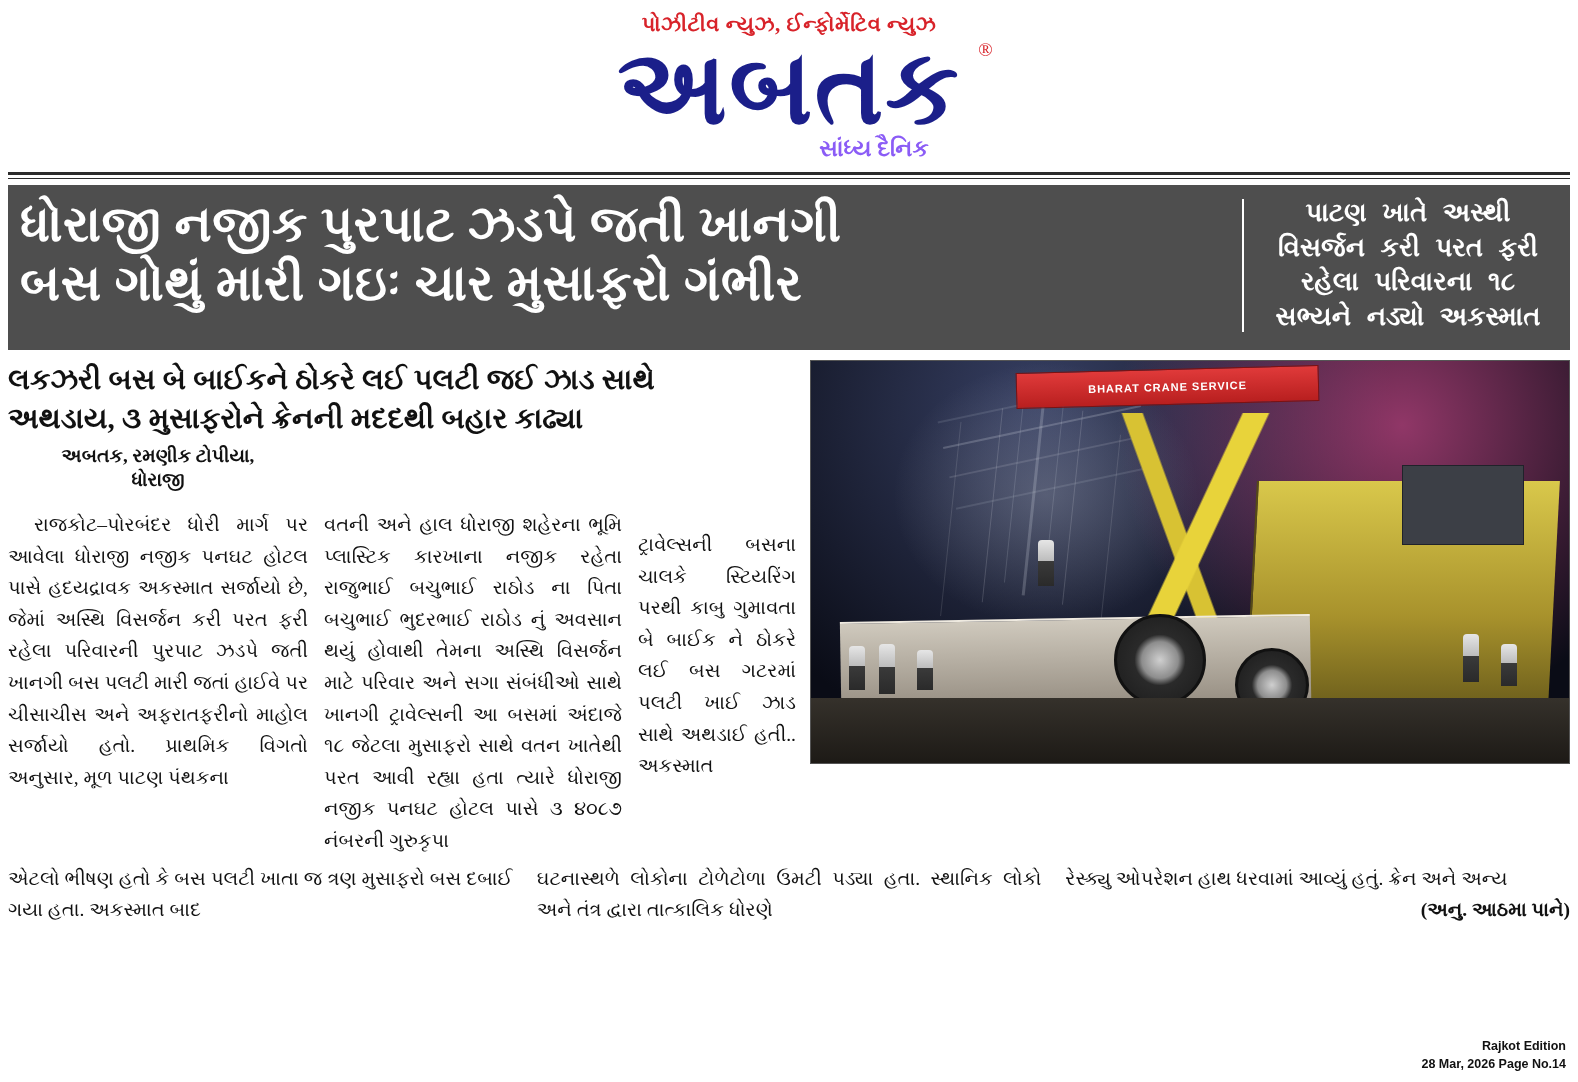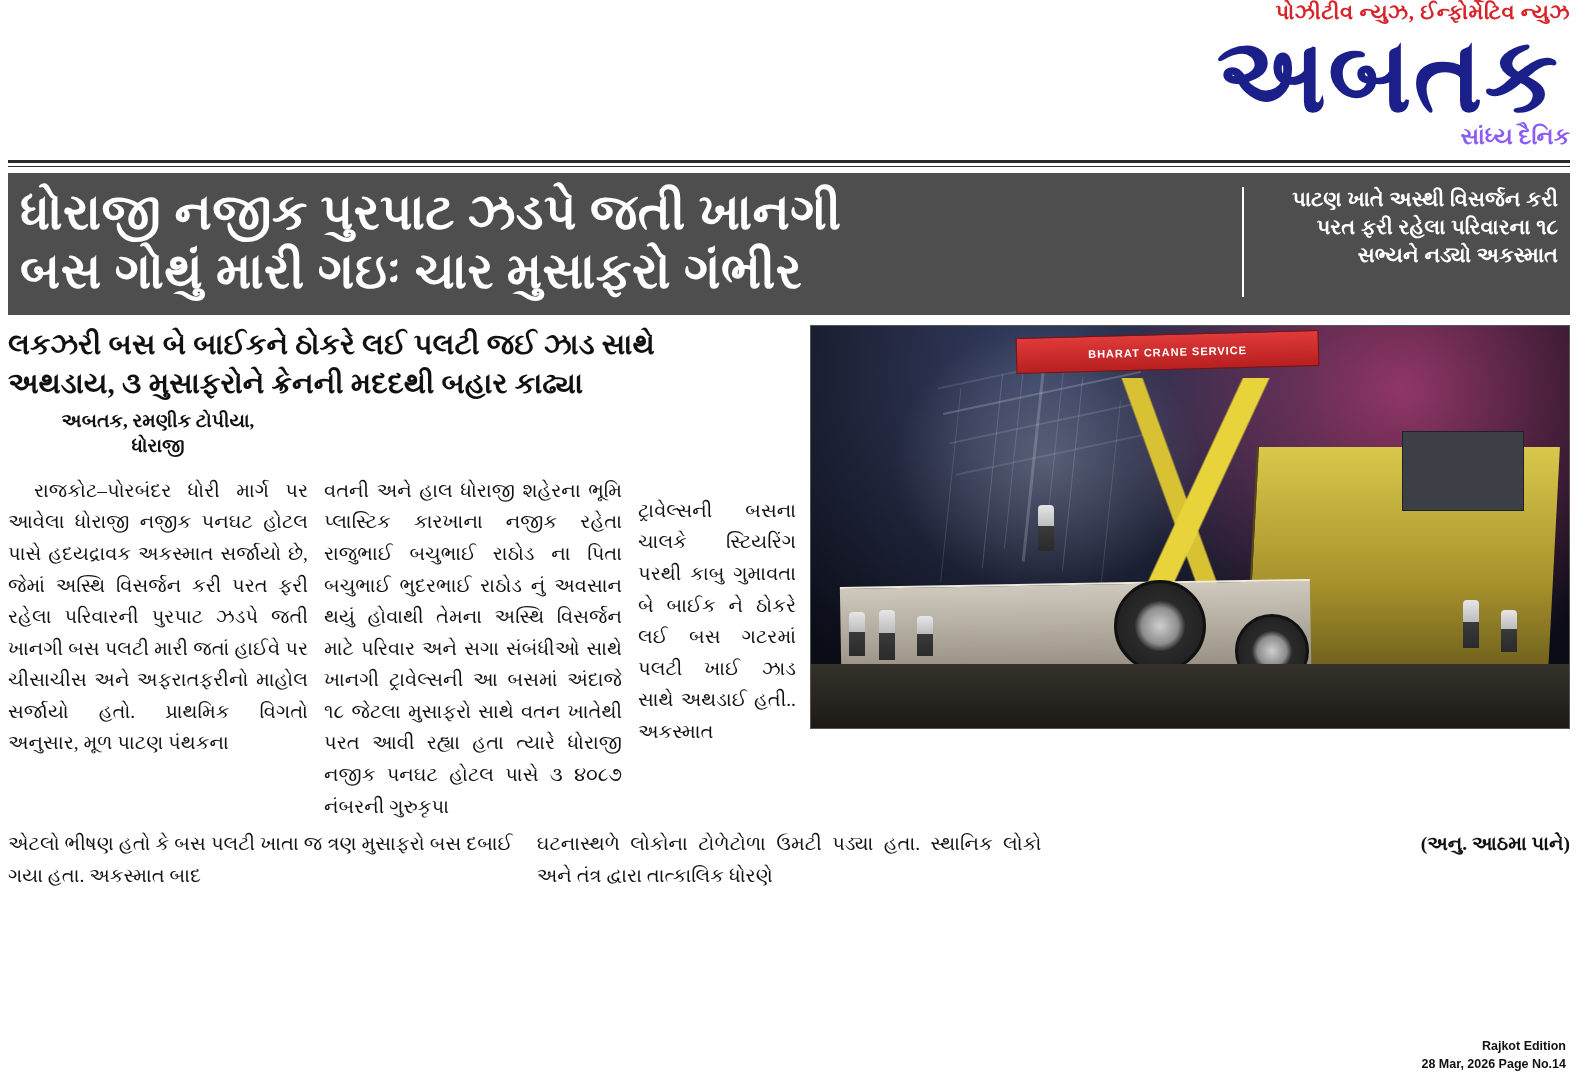--- a/index.html
+++ b/index.html
@@ -15,21 +15,22 @@
 
   .page {
     position: relative;
     width: 1578px;
     height: 1082px;
     padding: 0 8px;
   }
 
   
   .masthead {
-    text-align: right;
+    text-align: center;
+    padding-top: 12px;
     position: relative;
   }
   .masthead-tagline-top {
     font-family: "Liberation Serif", serif;
     font-size: 21px;
     font-weight: bold;
     color: #d8232a;
     letter-spacing: 0.5px;
     margin-bottom: -4px;
   }
@@ -94,25 +95,25 @@
     white-space: nowrap;
   }
   .banner-divider {
     width: 2px;
     background: #ffffff;
     margin: 4px 14px 4px 0;
     flex: 0 0 2px;
   }
   .banner-side {
     flex: 0 0 300px;
-    font-family: Liberation Sans, sans-serif;
-    font-size: 21px;
+    font-family: Liberation Mono, monospace;
+    font-size: 26px;
     font-weight: bold;
     line-height: 1.33;
-    text-align: right;
+    text-align: center;
     padding-top: 2px;
   }
 
   
   .content {
     display: flex;
     margin-top: 10px;
     gap: 14px;
   }
   .left-col {
@@ -404,20 +405,21 @@
   </div>
 
   <div class="caption-cols">
     <div class="caption-col">
       <p>એટલો ભીષણ હતો કે બસ પલટી ખાતા જ ત્રણ મુસાફરો બસ દબાઈ ગયા હતા. અકસ્માત બાદ</p>
     </div>
     <div class="caption-col">
       <p>ઘટનાસ્થળે લોકોના ટોળેટોળા ઉમટી પડ્યા હતા. સ્થાનિક લોકો અને તંત્ર દ્વારા તાત્કાલિક ધોરણે</p>
     </div>
     <div class="caption-col">
+      <p>રેસ્ક્યુ ઓપરેશન હાથ ધરવામાં આવ્યું હતું. ક્રેન અને અન્ય</p>
       <p class="cont-note">(અનુ. આઠમા પાને)</p>
     </div>
   </div>
 
   <div class="footer">
     <div>Rajkot Edition</div>
     <div>28 Mar, 2026 Page No.14</div>
   </div>
 
 </div>

